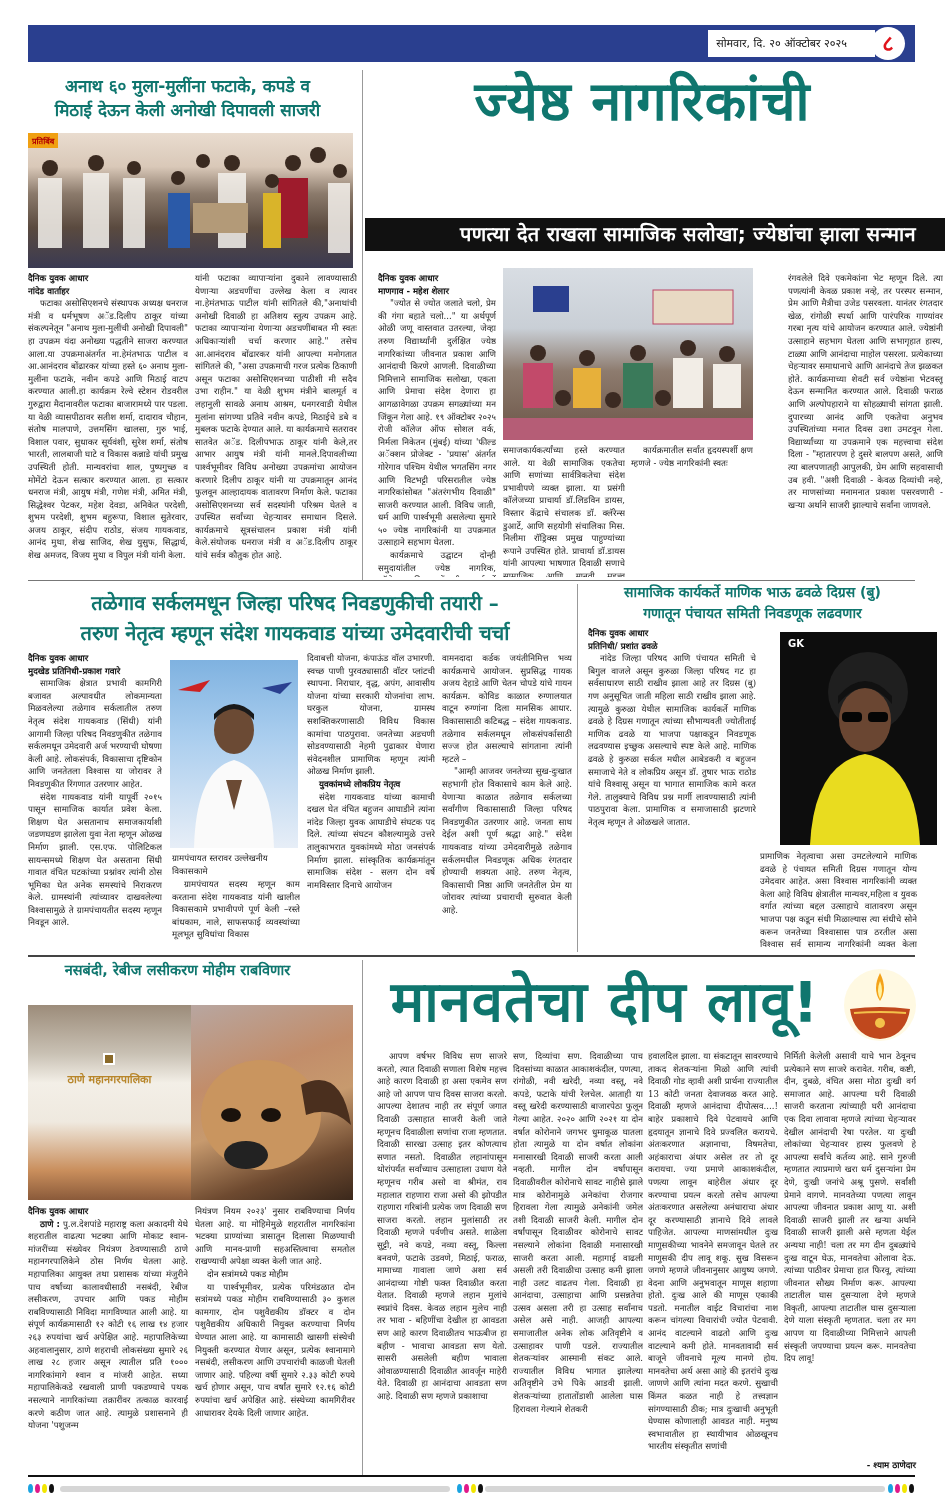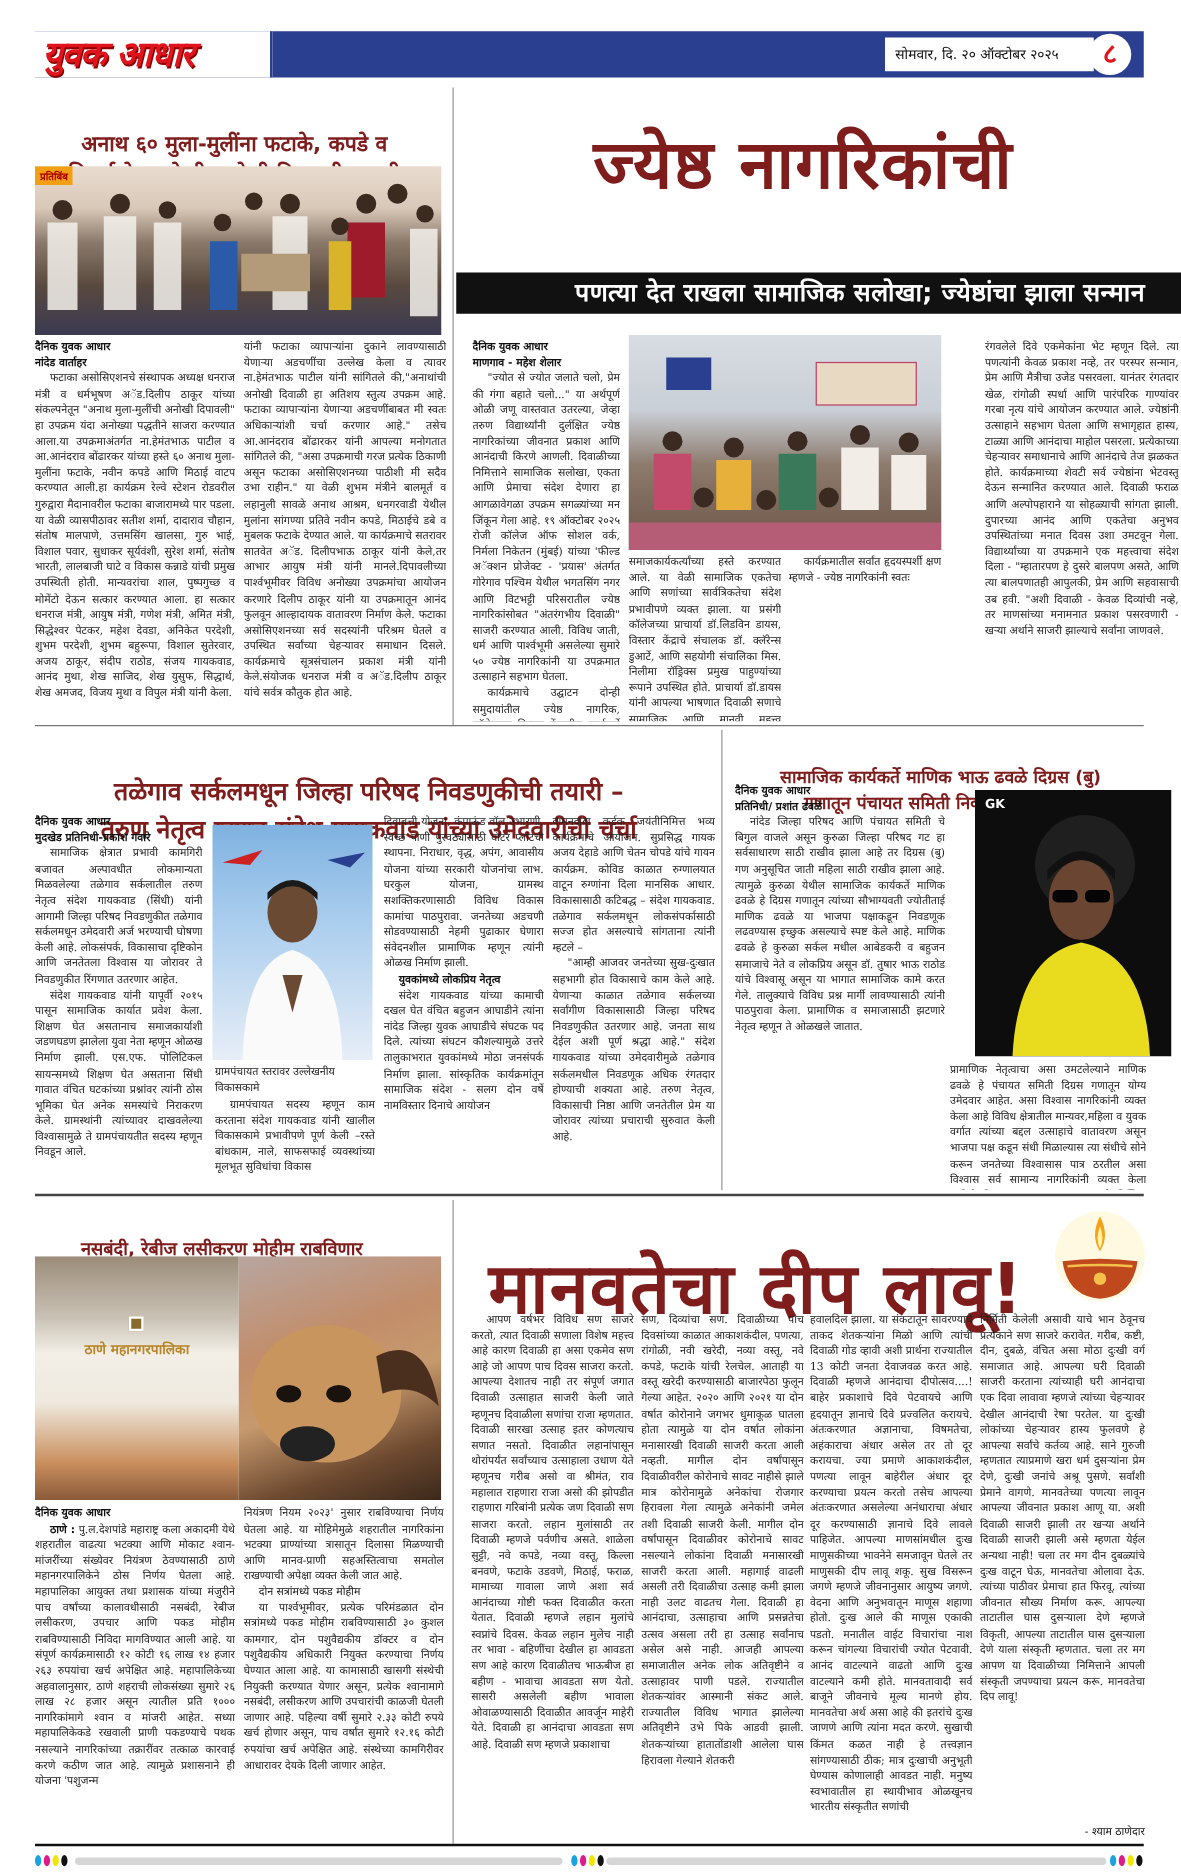--- a/index.html
+++ b/index.html
@@ -6,21 +6,21 @@
   html, body { width: 945px; height: 1501px; background: #ffffff; overflow: hidden; }
   body { font-family: "DejaVu Sans", sans-serif; color: #111; position: relative; }
 
   .masthead { position: absolute; left: 28px; top: 25px; width: 887px; height: 37px; background: #2a3f8f; }
   .masthead .logo { position: absolute; left: 0; top: 0; height: 37px; width: 190px; background: #fff; border-right: 2px solid #2a3f8f;
     font-family: "DejaVu Sans", sans-serif; font-weight: 900; font-size: 28px; color: #e0141c; line-height: 37px; padding-left: 6px;
     letter-spacing: -1px; text-shadow: 1px 1px 0 #8a0000; font-style: italic; }
   .masthead .date-box { position: absolute; right: 40px; top: 5px; height: 27px; background: #fff; padding: 0 28px 0 8px; font-size: 11px; line-height: 27px; color: #111; }
   .masthead .page-no { position: absolute; right: 10px; top: 2px; width: 34px; height: 33px; border-radius: 50%; background: #fff; color: #e0141c; font-size: 22px; font-weight: bold; text-align: center; line-height: 33px; }
 
-  .headline { position: absolute; text-align: center; font-weight: bold; color: #7f1d1d; margin-top: 30px; }
+  .headline { position: absolute; text-align: center; font-weight: bold; color: #0f766e; }
   .col { position: absolute; font-family: "DejaVu Serif", serif; font-size: 8.6px; line-height: 12.6px; color: #222; text-align: justify; overflow: hidden; }
   .col .byline { font-family: "DejaVu Sans", sans-serif; font-weight: bold; font-size: 8.6px; color: #111; }
   .col .sub { font-weight: bold; color: #111; display: block; text-indent: 12px; }
   .col p { text-indent: 12px; }
 
   .photo { position: absolute; overflow: hidden; }
   .rule-h { position: absolute; height: 2px; background: #222; }
   .rule-v { position: absolute; width: 1px; background: #999; }
 
   .banner-black { position: absolute; left: 365px; top: 218px; width: 646px; height: 33px; background: #111; color: #fff;
@@ -29,21 +29,20 @@
   .caption { position: absolute; font-family: "DejaVu Serif", serif; font-size: 8.6px; line-height: 12.6px; color: #222; }
 
   .footer-bar { position: absolute; top: 1486px; height: 6px; background: #d6d6d6; border-radius: 3px; }
   .reg-dots { position: absolute; top: 1484px; display: flex; gap: 2px; }
   .reg-dots span { width: 5px; height: 9px; border-radius: 50%; display: block; }
 </style>
 </head>
 <body>
 
 <header class="masthead">
-  <div class="logo">युवक आधार</div>
   <div class="date-box">सोमवार, दि. २० ऑक्टोबर २०२५</div>
   <div class="page-no">८</div>
 </header>
 
 <section>
   <div class="headline" style="left:15px;top:74px;width:345px;font-size:17px;line-height:24px;">
     <div>अनाथ ६० मुला-मुलींना फटाके, कपडे व</div>
     <div>मिठाई देऊन केली अनोखी दिपावली साजरी</div>
   </div>
   <div class="photo" style="left:28px;top:133px;width:325px;height:135px;background:linear-gradient(180deg,#e9dccf 0%,#d9c8b8 25%,#8b7a6b 45%,#5a4a3f 70%,#3a3a52 100%);">
@@ -256,21 +255,21 @@
   </div>
   <div class="col" style="left:513px;top:1050px;width:130px;height:423px;">
     <p style="text-indent:0">सण, दिव्यांचा सण. दिवाळीच्या पाच दिवसांच्या काळात आकाशकंदील, पणत्या, रांगोळी, नवी खरेदी, नव्या वस्तू, नवे कपडे, फटाके यांची रेलचेल. आताही या वस्तू खरेदी करण्यासाठी बाजारपेठा फुलून गेल्या आहेत. २०२० आणि २०२१ या दोन वर्षात कोरोनाने जगभर धुमाकूळ घातला होता त्यामुळे या दोन वर्षात लोकांना मनासारखी दिवाळी साजरी करता आली नव्हती. मागील दोन वर्षांपासून दिवाळीवरील कोरोनाचे सावट नाहीसे झाले मात्र कोरोनामुळे अनेकांचा रोजगार हिरावला गेला त्यामुळे अनेकांनी जमेल तशी दिवाळी साजरी केली. मागील दोन वर्षांपासून दिवाळीवर कोरोनाचे सावट नसल्याने लोकांना दिवाळी मनासारखी साजरी करता आली. महागाई वाढली असली तरी दिवाळीचा उत्साह कमी झाला नाही उलट वाढतच गेला. दिवाळी हा आनंदाचा, उत्साहाचा आणि प्रसन्नतेचा उत्सव असला तरी हा उत्साह सर्वांनाच असेल असे नाही. आजही आपल्या समाजातील अनेक लोक अतिवृष्टीने व उत्साहावर पाणी पडले. राज्यातील शेतकऱ्यांवर आस्मानी संकट आले. राज्यातील विविध भागात झालेल्या अतिवृष्टीने उभे पिके आडवी झाली. शेतकऱ्यांच्या हातातोंडाशी आलेला घास हिरावला गेल्याने शेतकरी</p>
   </div>
   <div class="col" style="left:648px;top:1050px;width:130px;height:423px;">
     <p style="text-indent:0">हवालदिल झाला. या संकटातून सावरण्याचे ताकद शेतकऱ्यांना मिळो आणि त्यांची दिवाळी गोड व्हावी अशी प्रार्थना राज्यातील 13 कोटी जनता देवाजवळ करत आहे. दिवाळी म्हणजे आनंदाचा दीपोत्सव....! बाहेर प्रकाशाचे दिवे पेटवायचे आणि हृदयातून ज्ञानाचे दिवे प्रज्वलित करायचे. अंतःकरणात अज्ञानाचा, विषमतेचा, अहंकाराचा अंधार असेल तर तो दूर करायचा. ज्या प्रमाणे आकाशकंदील, पणत्या लावून बाहेरील अंधार दूर करण्याचा प्रयत्न करतो तसेच आपल्या अंतःकरणात असलेल्या अनंधाराचा अंधार दूर करण्यासाठी ज्ञानाचे दिवे लावले पाहिजेत. आपल्या माणसांमधील दुःख माणुसकीच्या भावनेने समजावून घेतले तर माणुसकी दीप लावू शकू. सुख विसरून जगणे म्हणजे जीवनानुसार आयुष्य जगणे. वेदना आणि अनुभवातून माणूस शहाणा होतो. दुःख आले की माणूस एकाकी पडतो. मनातील वाईट विचारांचा नाश करून चांगल्या विचारांची ज्योत पेटवावी. आनंद वाटल्याने वाढतो आणि दुःख वाटल्याने कमी होते. मानवतावादी सर्व बाजूने जीवनाचे मूल्य मानणे होय. मानवतेचा अर्थ असा आहे की इतरांचे दुःख जाणणे आणि त्यांना मदत करणे. सुखाची किंमत कळत नाही हे तत्त्वज्ञान सांगण्यासाठी ठीक; मात्र दुःखाची अनुभूती घेण्यास कोणालाही आवडत नाही. मनुष्य स्वभावातील हा स्थायीभाव ओळखूनच भारतीय संस्कृतीत सणांची</p>
   </div>
   <div class="col" style="left:784px;top:1050px;width:132px;height:410px;">
     <p style="text-indent:0">निर्मिती केलेली असावी याचे भान ठेवूनच प्रत्येकाने सण साजरे करावेत. गरीब, कष्टी, दीन, दुबळे, वंचित असा मोठा दुःखी वर्ग समाजात आहे. आपल्या घरी दिवाळी साजरी करताना त्यांच्याही घरी आनंदाचा एक दिवा लावावा म्हणजे त्यांच्या चेहऱ्यावर देखील आनंदाची रेषा परतेल. या दुःखी लोकांच्या चेहऱ्यावर हास्य फुलवणे हे आपल्या सर्वांचे कर्तव्य आहे. साने गुरुजी म्हणतात त्याप्रमाणे खरा धर्म दुसऱ्यांना प्रेम देणे, दुःखी जनांचे अश्रू पुसणे. सर्वांशी प्रेमाने वागणे. मानवतेच्या पणत्या लावून आपल्या जीवनात प्रकाश आणू या. अशी दिवाळी साजरी झाली तर खऱ्या अर्थाने दिवाळी साजरी झाली असे म्हणता येईल अन्यथा नाही! चला तर मग दीन दुबळ्यांचे दुःख वाटून घेऊ, मानवतेचा ओलावा देऊ. त्यांच्या पाठीवर प्रेमाचा हात फिरवू, त्यांच्या जीवनात सौख्य निर्माण करू. आपल्या ताटातील घास दुसऱ्याला देणे म्हणजे विकृती, आपल्या ताटातील घास दुसऱ्याला देणे याला संस्कृती म्हणतात. चला तर मग आपण या दिवाळीच्या निमित्ताने आपली संस्कृती जपण्याचा प्रयत्न करू. मानवतेचा दिप लावू!</p>
   </div>
-  <div style="position:absolute;left:840px;top:1459px;width:76px;text-align:right;font-family:'DejaVu Serif',serif;font-size:8.6px;font-weight:normal;">- श्याम ठाणेदार</div>
+  <div style="position:absolute;left:840px;top:1459px;width:76px;text-align:right;font-family:'DejaVu Serif',serif;font-size:8.6px;font-weight:bold;">- श्याम ठाणेदार</div>
 </section>
 
 <div class="rule-h" style="left:28px;top:1475px;width:887px;height:2px;background:#111;"></div>
 <div class="footer-bar" style="left:60px;width:390px;"></div>
 <div class="footer-bar" style="left:485px;width:400px;"></div>
 <div class="reg-dots" style="left:28px;">
   <span style="background:#1aa3e0"></span>
     <span style="background:#e0198a"></span>
     <span style="background:#f2e600"></span>
     <span style="background:#111"></span>

